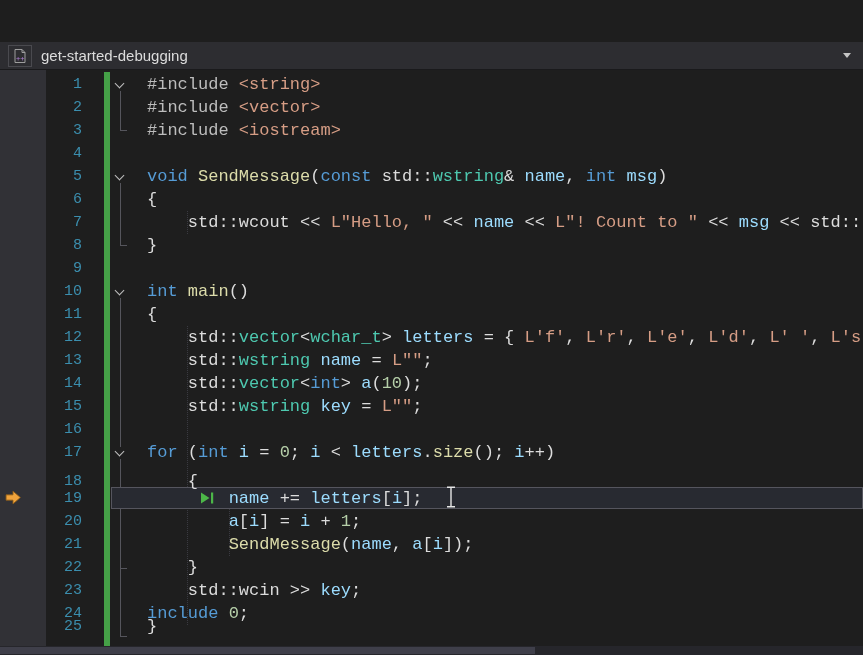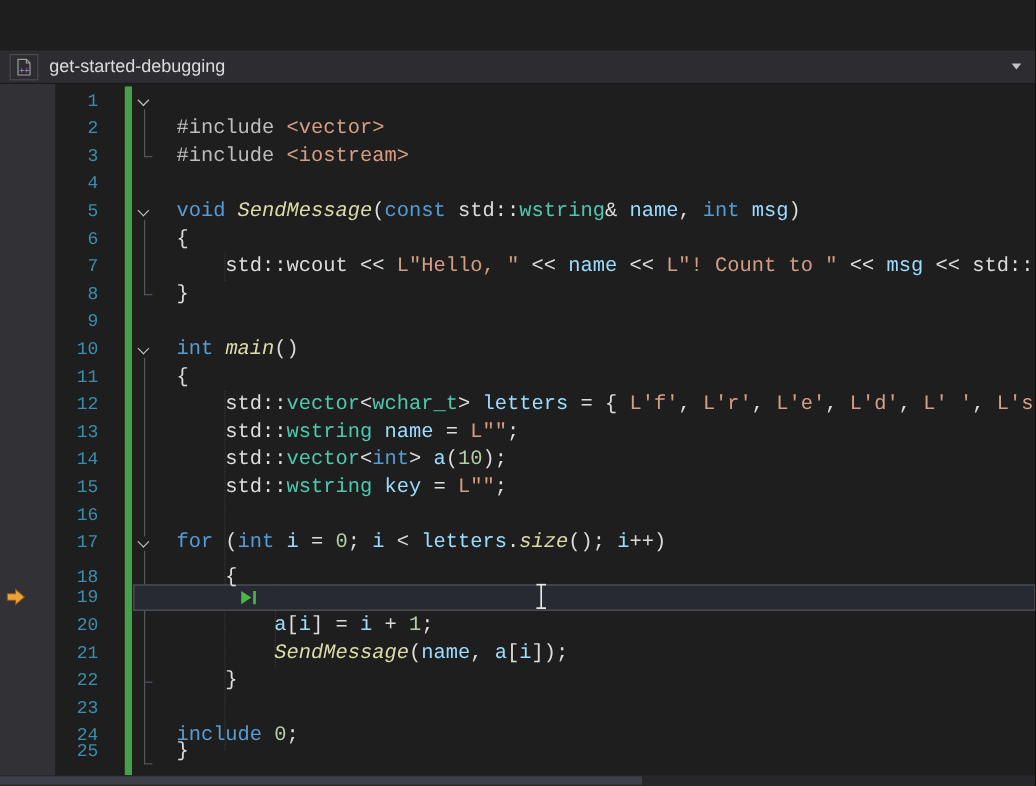--- a/index.html
+++ b/index.html
@@ -38,21 +38,21 @@
     background:var(--c-highlight_bg);border:1px solid var(--c-highlight_border);box-sizing:border-box;}
 
   .line{position:absolute;left:0;right:0;height:23px;line-height:23px;white-space:pre;}
   .ln{position:absolute;left:46px;width:36px;text-align:right;color:var(--c-line_number);font-size:15px;}
   .fold-chevron{position:absolute;left:114px;top:6px;width:12px;height:12px;background:var(--c-editor_bg);}
   .fold-chevron::before{content:"";position:absolute;left:2px;top:1px;width:6px;height:6px;
     border-right:1.5px solid #C0C0C0;border-bottom:1.5px solid #C0C0C0;transform:rotate(45deg);}
   .code{position:absolute;left:147px;font-size:17px;white-space:pre;}
 
   .tok-pp{color:var(--c-pp);} .tok-kw{color:var(--c-kw);} .tok-type{color:var(--c-type);}
-  .tok-fn{color:var(--c-fn);font-style:italic;} .tok-var{color:var(--c-var);} .tok-num{color:var(--c-num);}
+  .tok-fn{color:var(--c-fn);} .tok-var{color:var(--c-var);} .tok-num{color:var(--c-num);}
   .tok-str{color:var(--c-str);} .tok-pl{color:var(--c-pl);}
 
   .debug-arrow{position:absolute;left:5px;top:419px;width:17px;height:17px;}
   .runto{position:absolute;left:200px;top:421px;width:15px;height:14px;}
   .ibeam{position:absolute;left:445px;top:416px;width:12px;height:22px;}
 
   .hscroll{position:absolute;left:0;right:0;bottom:0;height:9px;background:var(--c-scrollbar_track);}
   .hscroll .thumb{position:absolute;left:0;top:1px;bottom:1px;width:62%;background:var(--c-scrollbar_thumb);}
 </style>
 </head>
@@ -82,43 +82,43 @@
     <div class="fold-guide" style="top:228px;height:339px;"></div>
     <div class="fold-tick" style="top:493px;"></div>
 
     <div class="indent-guide" style="left:187px;top:141px;height:23px;"></div>
     <div class="indent-guide" style="left:187px;top:256px;height:299px;"></div>
     <div class="indent-guide" style="left:229px;top:417px;height:69px;"></div>
 
     <div class="current-line-highlight" id="cur-hl" style="top: 417px;"></div>
 
     <div id="lines">
-        <div class="line" style="top: 3px;"><span class="ln">1</span><span class="fold-chevron"></span></div>
+        <div class="line" style="top: 3px;"><span class="ln">1</span><span class="fold-chevron"></span><span class="code"><span class="tok-pp">#include</span><span class="tok-pl"> </span><span class="tok-str">&lt;string&gt;</span></span></div>
         <div class="line" style="top: 26px;"><span class="ln">2</span><span class="code"><span class="tok-pp">#include</span><span class="tok-pl"> </span><span class="tok-str">&lt;vector&gt;</span></span></div>
         <div class="line" style="top: 49px;"><span class="ln">3</span><span class="code"><span class="tok-pp">#include</span><span class="tok-pl"> </span><span class="tok-str">&lt;iostream&gt;</span></span></div>
         <div class="line" style="top: 72px;"><span class="ln">4</span><span class="code"></span></div>
         <div class="line" style="top: 95px;"><span class="ln">5</span><span class="fold-chevron"></span><span class="code"><span class="tok-kw">void</span><span class="tok-pl"> </span><span class="tok-fn">SendMessage</span><span class="tok-pl">(</span><span class="tok-kw">const</span><span class="tok-pl"> std::</span><span class="tok-type">wstring</span><span class="tok-pl">&amp; </span><span class="tok-var">name</span><span class="tok-pl">, </span><span class="tok-kw">int</span><span class="tok-pl"> </span><span class="tok-var">msg</span><span class="tok-pl">)</span></span></div>
         <div class="line" style="top: 118px;"><span class="ln">6</span><span class="code"><span class="tok-pl">{</span></span></div>
         <div class="line" style="top: 141px;"><span class="ln">7</span><span class="code"><span class="tok-pl">    std::wcout &lt;&lt; </span><span class="tok-str">L"Hello, "</span><span class="tok-pl"> &lt;&lt; </span><span class="tok-var">name</span><span class="tok-pl"> &lt;&lt; </span><span class="tok-str">L"! Count to "</span><span class="tok-pl"> &lt;&lt; </span><span class="tok-var">msg</span><span class="tok-pl"> &lt;&lt; std::</span></span></div>
         <div class="line" style="top: 164px;"><span class="ln">8</span><span class="code"><span class="tok-pl">}</span></span></div>
         <div class="line" style="top: 187px;"><span class="ln">9</span><span class="code"></span></div>
         <div class="line" style="top: 210px;"><span class="ln">10</span><span class="fold-chevron"></span><span class="code"><span class="tok-kw">int</span><span class="tok-pl"> </span><span class="tok-fn">main</span><span class="tok-pl">()</span></span></div>
         <div class="line" style="top: 233px; padding-left: 28px;"><span class="ln">11</span><span class="code"><span class="tok-pl">{</span></span></div>
         <div class="line" style="top: 256px;"><span class="ln">12</span><span class="code"><span class="tok-pl">    std::</span><span class="tok-type">vector</span><span class="tok-pl">&lt;</span><span class="tok-type">wchar_t</span><span class="tok-pl">&gt; </span><span class="tok-var">letters</span><span class="tok-pl"> = { </span><span class="tok-str">L'f'</span><span class="tok-pl">, </span><span class="tok-str">L'r'</span><span class="tok-pl">, </span><span class="tok-str">L'e'</span><span class="tok-pl">, </span><span class="tok-str">L'd'</span><span class="tok-pl">, </span><span class="tok-str">L' '</span><span class="tok-pl">, </span><span class="tok-str">L's</span></span></div>
         <div class="line" style="top: 279px;"><span class="ln">13</span><span class="code"><span class="tok-pl">    std::</span><span class="tok-type">wstring</span><span class="tok-pl"> </span><span class="tok-var">name</span><span class="tok-pl"> = </span><span class="tok-str">L""</span><span class="tok-pl">;</span></span></div>
         <div class="line" style="top: 302px;"><span class="ln">14</span><span class="code"><span class="tok-pl">    std::</span><span class="tok-type">vector</span><span class="tok-pl">&lt;</span><span class="tok-kw">int</span><span class="tok-pl">&gt; </span><span class="tok-var">a</span><span class="tok-pl">(</span><span class="tok-num">10</span><span class="tok-pl">);</span></span></div>
         <div class="line" style="top: 325px;"><span class="ln">15</span><span class="code"><span class="tok-pl">    std::</span><span class="tok-type">wstring</span><span class="tok-pl"> </span><span class="tok-var">key</span><span class="tok-pl"> = </span><span class="tok-str">L""</span><span class="tok-pl">;</span></span></div>
         <div class="line" style="top: 348px;"><span class="ln">16</span><span class="code"></span></div>
         <div class="line" style="top: 371px;"><span class="ln">17</span><span class="fold-chevron"></span><span class="code"><span class="tok-kw">for</span><span class="tok-pl"> (</span><span class="tok-kw">int</span><span class="tok-pl"> </span><span class="tok-var">i</span><span class="tok-pl"> = </span><span class="tok-num">0</span><span class="tok-pl">; </span><span class="tok-var">i</span><span class="tok-pl"> &lt; </span><span class="tok-var">letters</span><span class="tok-pl">.</span><span class="tok-fn">size</span><span class="tok-pl">(); </span><span class="tok-var">i</span><span class="tok-pl">++)</span></span></div>
         <div class="line" style="top: 400px;"><span class="ln">18</span><span class="code"><span class="tok-pl">    {</span></span></div>
-        <div class="line" style="top: 417px;"><span class="ln">19</span></div>
+        <div class="line" style="top: 417px;"><span class="ln">19</span><span class="code"><span class="tok-pl">        </span><span class="tok-var">name</span><span class="tok-pl"> += </span><span class="tok-var">letters</span><span class="tok-pl">[</span><span class="tok-var">i</span><span class="tok-pl">];</span></span></div>
         <div class="line" style="top: 440px;"><span class="ln">20</span><span class="code"><span class="tok-pl">        </span><span class="tok-var">a</span><span class="tok-pl">[</span><span class="tok-var">i</span><span class="tok-pl">] = </span><span class="tok-var">i</span><span class="tok-pl"> + </span><span class="tok-num">1</span><span class="tok-pl">;</span></span></div>
         <div class="line" style="top: 463px;"><span class="ln">21</span><span class="code"><span class="tok-pl">        </span><span class="tok-fn">SendMessage</span><span class="tok-pl">(</span><span class="tok-var">name</span><span class="tok-pl">, </span><span class="tok-var">a</span><span class="tok-pl">[</span><span class="tok-var">i</span><span class="tok-pl">]);</span></span></div>
         <div class="line" style="top: 486px;"><span class="ln">22</span><span class="code"><span class="tok-pl">    }</span></span></div>
-        <div class="line" style="top: 509px;"><span class="ln">23</span></div>
+        <div class="line" style="top: 509px;"><span class="ln">23</span><span class="code"><span class="tok-pl">    std::wcin &gt;&gt; </span><span class="tok-var">key</span><span class="tok-pl">;</span></span></div>
         <div class="line" style="top: 532px;"><span class="ln">24</span><span class="code"><span class="tok-kw">include</span><span class="tok-pl"> </span><span class="tok-num">0</span><span class="tok-pl">;</span></span></div>
         <div class="line" style="top: 545px;"><span class="ln">25</span><span class="code"><span class="tok-pl">}</span></span></div>
       </div>
 
     <div class="debug-arrow">
       <svg width="17" height="17" viewBox="0 0 16 16">
         <path d="M1 5.5h6.5V2l7 6-7 6v-3.5H1z" fill="#F0A33C" stroke="#8A5A16" stroke-width="0.8"></path>
       </svg>
     </div>
 

